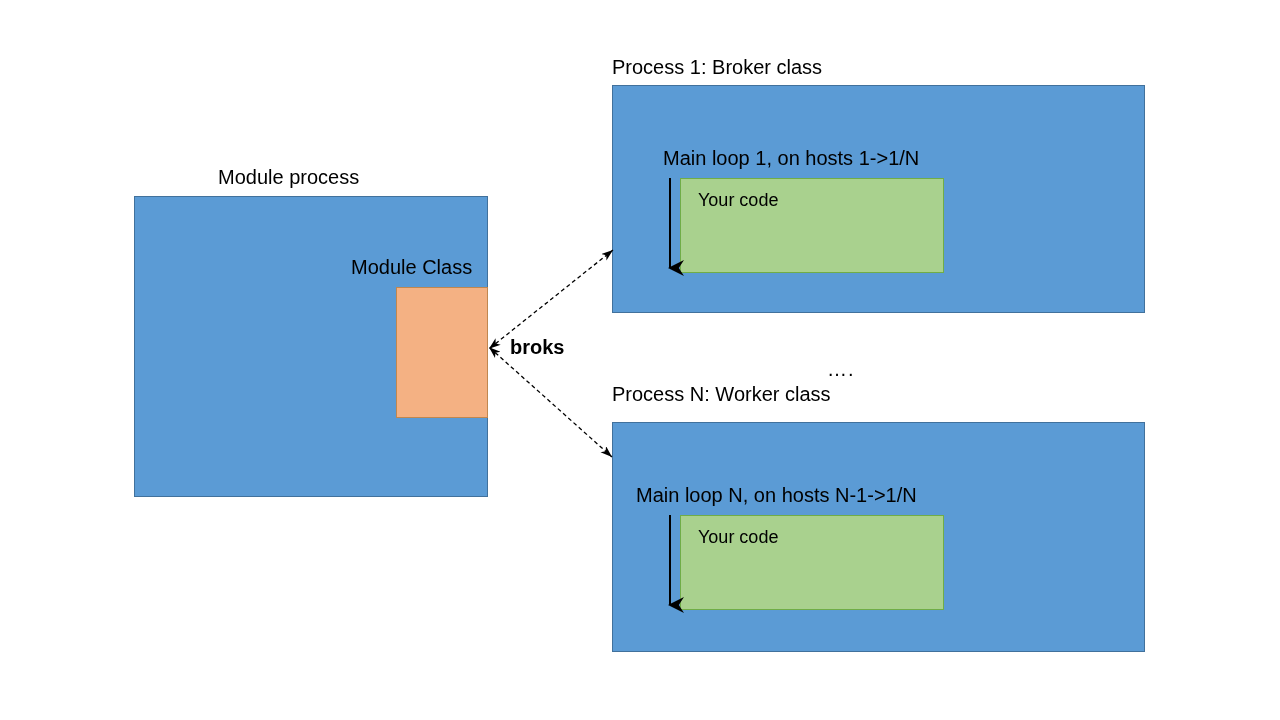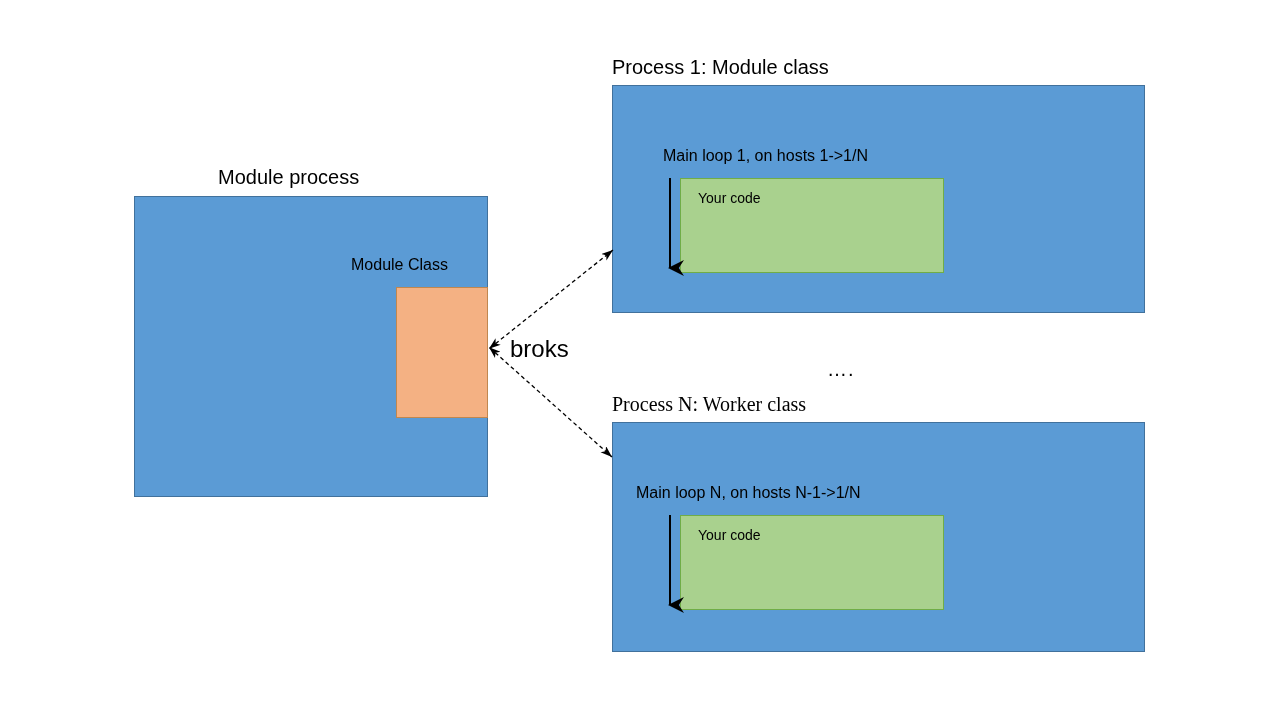--- a/index.html
+++ b/index.html
@@ -33,27 +33,28 @@
   .label {
     position: absolute;
     white-space: nowrap;
     line-height: 1.1;
     color: #000000;
   }
   .label-caption {          
     font-size: 20px;
   }
   .label-inner {            
-    font-size: 16px;
+    font-size: 20px;
   }
   .label-code {             
-    font-size: 14px;
+    font-size: 18px;
   }
   .label-edge {             
-    font-size: 24px;
+    font-size: 20px;
+    font-weight: bold;
   }
   .label-ellipsis {
     font-size: 20px;
     letter-spacing: 1px;
   }
 
   
   .overlay {
     position: absolute;
     left: 0;
@@ -69,33 +70,33 @@
 <div id="canvas">
 
   <div class="label label-caption" style="left:218px; top:166px;">Module process</div>
 
   <div class="box box-blue" style="left:134px; top:196px; width:354px; height:301px;"></div>
 
   <div class="label label-inner" style="left:351px; top:256px;text-align:right;">Module Class</div>
 
   <div class="box box-orange" style="left:396px; top:287px; width:92px; height:131px;"></div>
 
-  <div class="label label-caption" style="left:612px; top:56px;">Process 1: Module class</div>
+  <div class="label label-caption" style="left:612px; top:56px;">Process 1: Broker class</div>
 
   <div class="box box-blue" style="left:612px; top:85px; width:533px; height:228px;"></div>
 
   <div class="label label-inner" style="left:663px; top:147px;">Main loop 1, on hosts 1-&gt;1/N</div>
 
   <div class="box box-green" style="left:680px; top:178px; width:264px; height:95px;"></div>
 
   <div class="label label-code" style="left:698px; top:191px;">Your code</div>
 
   <div class="label label-ellipsis" style="left:827px; top:358px;">….</div>
 
-  <div class="label label-caption" style="left:612px; top:393px;font-family:Liberation Serif, serif;">Process N: Worker class</div>
+  <div class="label label-caption" style="left:612px; top:383px;">Process N: Worker class</div>
 
   <div class="box box-blue" style="left:612px; top:422px; width:533px; height:230px;"></div>
 
   <div class="label label-inner" style="left:636px; top:484px;">Main loop N, on hosts N-1-&gt;1/N</div>
 
   <div class="box box-green" style="left:680px; top:515px; width:264px; height:95px;"></div>
 
   <div class="label label-code" style="left:698px; top:528px;">Your code</div>
 
   <svg class="overlay" viewBox="0 0 1280 720" xmlns="http://www.w3.org/2000/svg">

